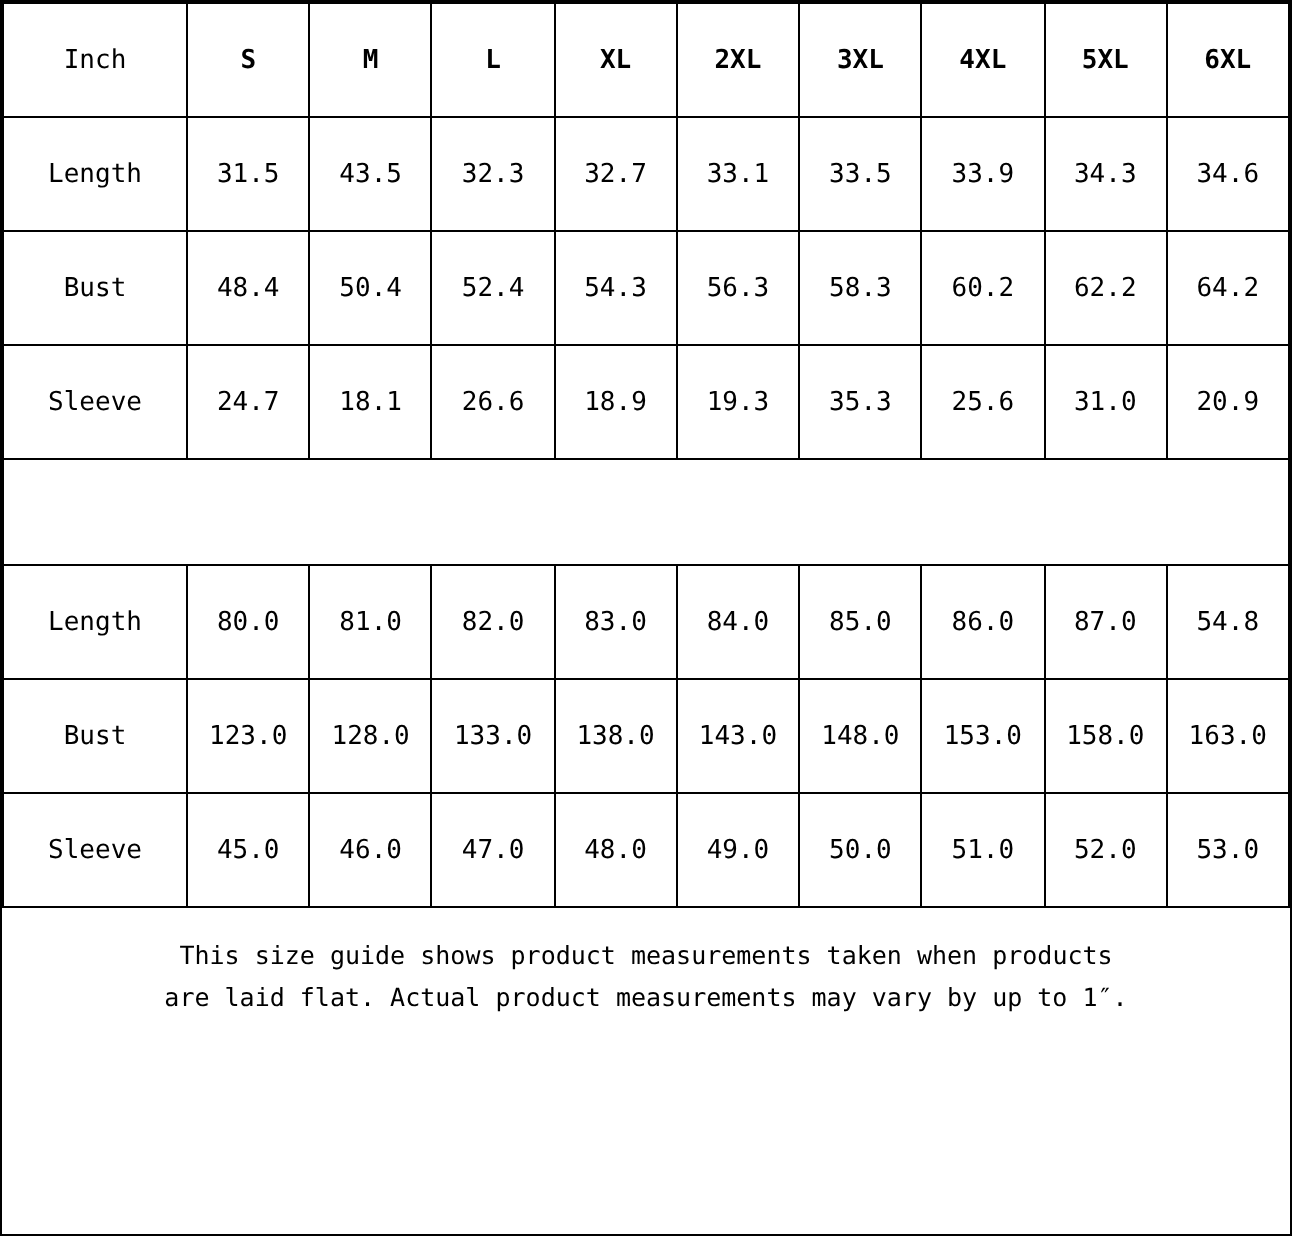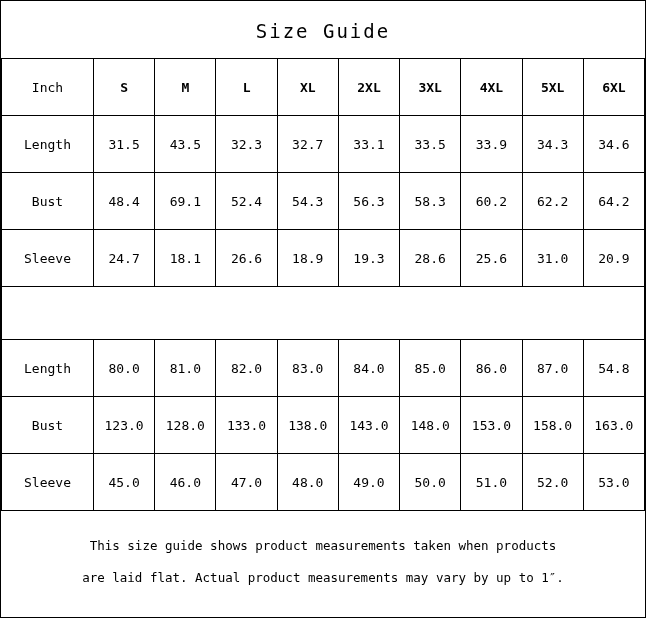--- a/index.html
+++ b/index.html
@@ -67,29 +67,27 @@
   }
   .footnote {
     text-align: center;
     font-size: 12.5px;
     line-height: 1.65;
     padding: 14px 26px 0 26px;
     font-family: "DejaVu Sans Mono", monospace;
   }
   .footnote div {
     white-space: nowrap;
-    margin-top: 11px;
   }
 </style>
 </head>
 <body>
 
 <div class="page">
 
-  <div class="title">Size Guide</div>
 
   <table class="size-table">
     <colgroup>
         <col class="first">
         <col>
         <col>
         <col>
         <col>
         <col>
         <col>
@@ -118,37 +116,37 @@
         <td>32.7</td>
         <td>33.1</td>
         <td>33.5</td>
         <td>33.9</td>
         <td>34.3</td>
         <td>34.6</td>
       </tr>
       <tr>
         <td class="rowhead">Bust</td>
         <td>48.4</td>
-        <td>69.1</td>
+        <td>50.4</td>
         <td>52.4</td>
         <td>54.3</td>
         <td>56.3</td>
         <td>58.3</td>
         <td>60.2</td>
         <td>62.2</td>
         <td>64.2</td>
       </tr>
       <tr>
         <td class="rowhead">Sleeve</td>
         <td>24.7</td>
         <td>18.1</td>
         <td>26.6</td>
         <td>18.9</td>
         <td>19.3</td>
-        <td>28.6</td>
+        <td>35.3</td>
         <td>25.6</td>
         <td>31.0</td>
         <td>20.9</td>
       </tr>
     </tbody>
   </table>
 
   <div class="gap"></div>
 
   <table class="size-table">

